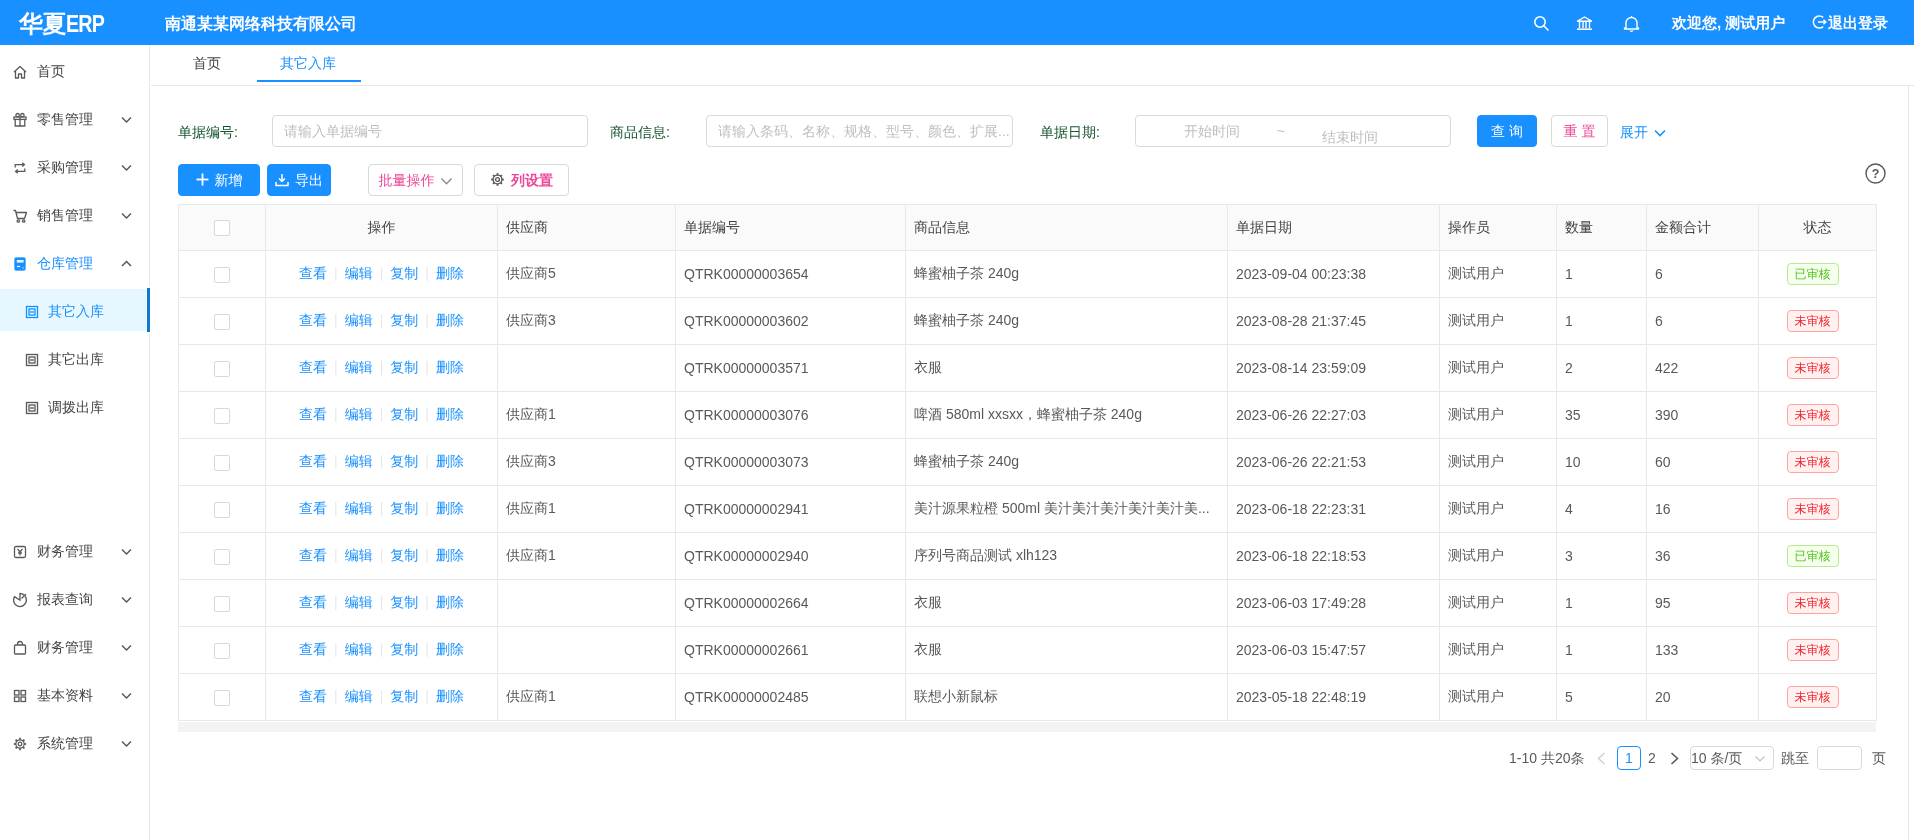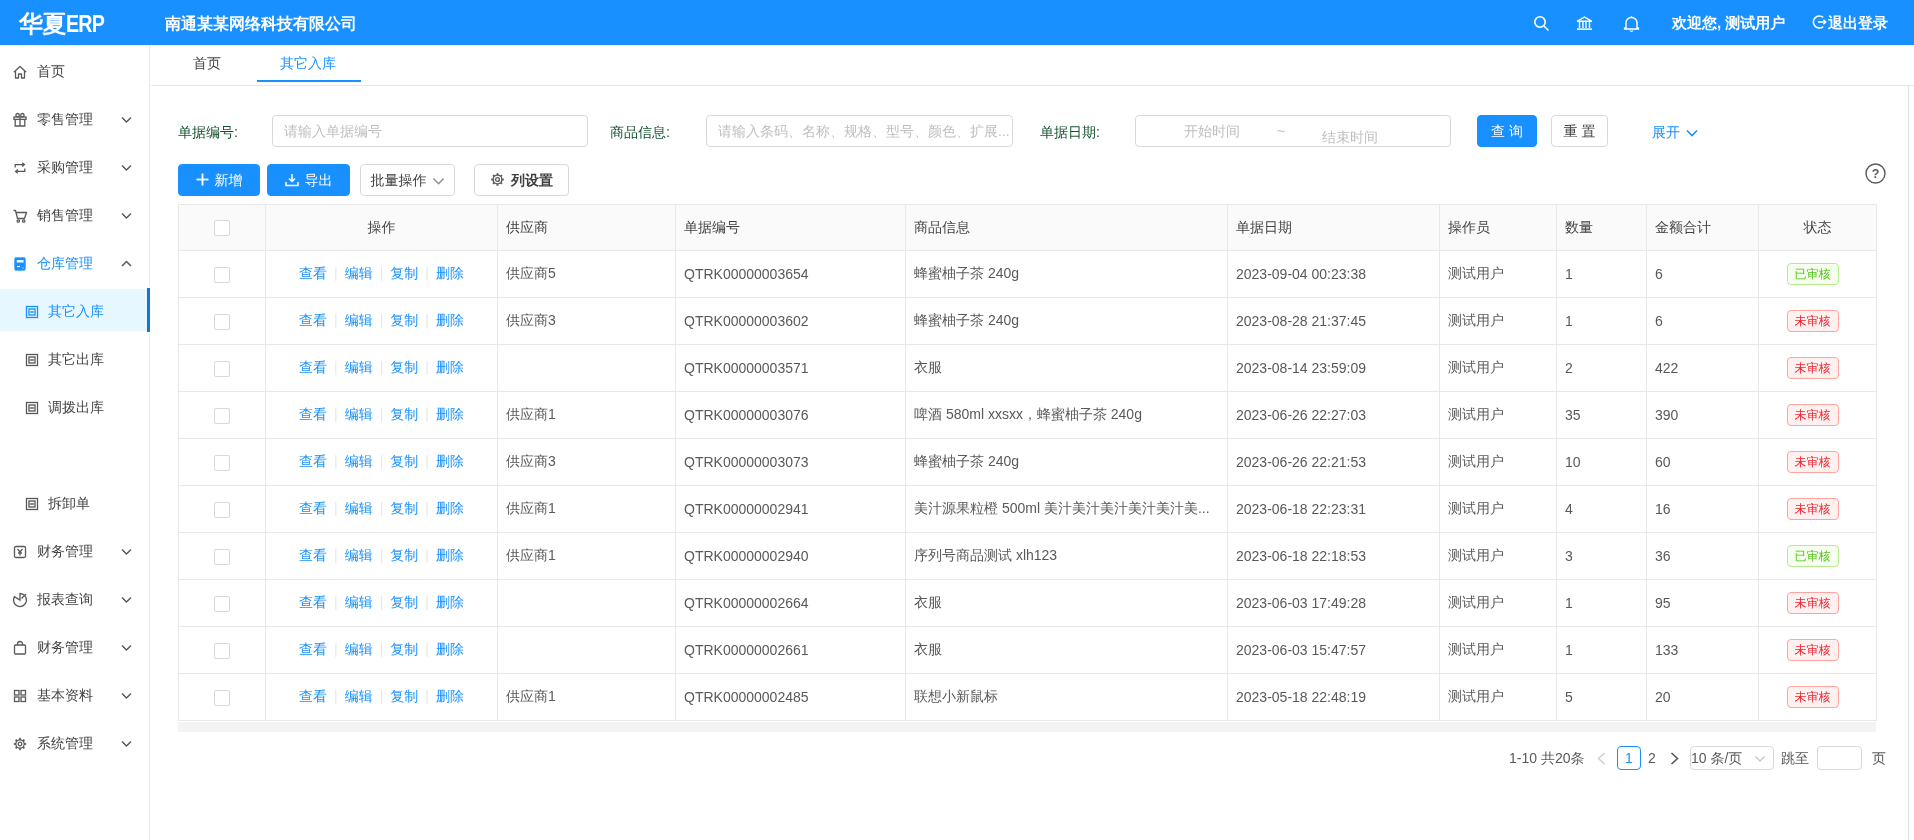--- a/index.html
+++ b/index.html
@@ -28,21 +28,21 @@
 .tabbar { position:absolute; left:151px; top:45px; width:1763px; height:41px; background:#fff; border-bottom:1px solid #e8e8e8; }
 .tab { position:absolute; top:10px; font-size:14px; color:#434343; }
 .tab.active { color:#1890ff; }
 .tabline { position:absolute; left:106px; top:35px; width:104px; height:2px; background:#1890ff; }
 
 .flabel { position:absolute; font-size:14px; color:#14532d; top:124px; }
 .finput { position:absolute; top:115px; height:32px; border:1px solid #d9d9d9; border-radius:4px; background:#fff;
   font-size:14px; color:#bfbfbf; line-height:30px; padding-left:11px; }
 .btn { position:absolute; top:164px; height:32px; border-radius:4px; font-size:14px; line-height:30px; text-align:center; }
 .btn.primary { background:#1890ff; color:#fff; border:1px solid #1890ff; }
-.btn.plain { background:#fff; color:#404040; border:1px solid #d9d9d9; }
+.btn.plain { background:#fff; color:#ec4899; border:1px solid #d9d9d9; }
 
 table { position:absolute; left:178px; top:204px; width:1698px; border-collapse:collapse; table-layout:fixed;
   font-size:14px; color:#595959; }
 th, td { border:1px solid #e8e8e8; padding:0 8px; overflow:hidden; white-space:nowrap; }
 th { height:46px; background:#fafafa; color:#434343; font-weight:400; text-align:left; }
 td { height:47px; background:#fff; }
 .cc { text-align:center;margin-top:30px; }
 .cb { display:inline-block; width:16px; height:16px; border:1px solid #d9d9d9; border-radius:2px; background:#fff; vertical-align:middle; }
 a.lnk { color:#1890ff; text-decoration:none; }
 .sep { color:#e8e8e8; padding:0 7px; }
@@ -154,28 +154,20 @@
       <span class="txt">其它出库</span>
     </div>
     <div class="mi sub" style="top:337px">
       <svg class="ico" viewBox="0 0 16 16">
         <rect x="2.5" y="2.5" width="11" height="11" fill="none" stroke="#595959" stroke-width="1.3"></rect>
         <rect x="5" y="5" width="6" height="6" fill="none" stroke="#595959" stroke-width="1.3"></rect>
         <path d="M6 8 L10 8" fill="none" stroke="#595959" stroke-width="1.3"></path>
       </svg>
       <span class="txt">调拨出库</span>
     </div>
-    <div class="mi sub" style="top:433px">
-      <svg class="ico" viewBox="0 0 16 16">
-        <rect x="2.5" y="2.5" width="11" height="11" fill="none" stroke="#595959" stroke-width="1.3"></rect>
-        <rect x="5" y="5" width="6" height="6" fill="none" stroke="#595959" stroke-width="1.3"></rect>
-        <path d="M6 8 L10 8" fill="none" stroke="#595959" stroke-width="1.3"></path>
-      </svg>
-      <span class="txt">拆卸单</span>
-    </div>
     <div class="mi" style="top:481px">
       <svg class="ico" viewBox="0 0 16 16">
         <rect x="2.5" y="2.5" width="11" height="11" rx="1.5" fill="none" stroke="#595959" stroke-width="1.3"></rect>
         <path d="M5.5 5 L8 8 L10.5 5 M8 8 L8 11.5 M6 9 L10 9" fill="none" stroke="#595959" stroke-width="1.3"></path>
       </svg>
       <span class="txt">财务管理</span>
       <svg class="chev" viewBox="0 0 11 8">
         <path d="M1 1.5 L5.5 6 L10 1.5" fill="none" stroke="#595959" stroke-width="1.5"></path>
       </svg>
     </div>
@@ -244,33 +236,33 @@
 <div class="flabel" style="left:610px">商品信息:</div>
 <div class="finput" style="left:706px; width:307px;">请输入条码、名称、规格、型号、颜色、扩展...</div>
 <div class="flabel" style="left:1040px">单据日期:</div>
 <div class="finput" style="left:1135px; width:316px; padding-left:8px;">
   <span style="position:absolute;left:48px;top:0;">开始时间</span>
     <span style="position:absolute;left:141px;top:0;color:#bfbfbf;">~</span>
     <span style="position:absolute;left:186px;top:6px;">结束时间</span>
 </div>
 <div class="btn primary" style="left:1477px; top:115px; width:60px;">查 询</div>
 <div class="btn plain" style="left:1551px; top:115px; width:57px;">重 置</div>
-<div style="position:absolute; left:1620px; top:124px; color:#1890ff; font-size:14px;margin-left:32px;">展开 <svg width="12" height="8" viewBox="0 0 12 8" style="margin-left:2px">
+<div style="position:absolute; left:1620px; top:124px; color:#1890ff; font-size:14px;">展开 <svg width="12" height="8" viewBox="0 0 12 8" style="margin-left:2px">
       <path d="M1 1.5 L6 6.5 L11 1.5" fill="none" stroke="#1890ff" stroke-width="1.6"></path>
     </svg></div>
 
 <div class="btn primary" style="left:178px; width:82px;"><svg width="13" height="13" viewBox="0 0 13 13" style="vertical-align:-1px;margin-right:6px">
       <line x1="6.5" y1="0.5" x2="6.5" y2="12.5" stroke="#fff" stroke-width="1.8"></line>
       <line x1="0.5" y1="6.5" x2="12.5" y2="6.5" stroke="#fff" stroke-width="1.8"></line>
     </svg>新增</div>
-<div class="btn primary" style="left:267px; width:83px;"><svg width="14" height="14" viewBox="0 0 14 14" style="vertical-align:-2px;margin-right:6px">
+<div class="btn primary" style="left:267px; width:64px;"><svg width="14" height="14" viewBox="0 0 14 14" style="vertical-align:-2px;margin-right:6px">
       <path d="M7 1 L7 8 M4 5.5 L7 8.5 L10 5.5" fill="none" stroke="#fff" stroke-width="1.5"></path>
       <path d="M1 9 L1 12.5 L13 12.5 L13 9" fill="none" stroke="#fff" stroke-width="1.5"></path>
     </svg>导出</div>
-<div class="btn plain" style="left:360px; width:95px;">批量操作 <svg width="11" height="7" viewBox="0 0 11 7" style="margin-left:3px">
+<div class="btn plain" style="left:368px; width:95px;">批量操作 <svg width="11" height="7" viewBox="0 0 11 7" style="margin-left:3px">
       <path d="M0.5 0.5 L5.5 5.8 L10.5 0.5" fill="none" stroke="#8c8c8c" stroke-width="1.4"></path>
     </svg></div>
 <div class="btn plain" style="left:474px; width:95px;font-weight:bold;"><svg width="15" height="15" viewBox="0 0 15 15" style="vertical-align:-2px;margin-right:6px">
       <circle cx="7.5" cy="7.5" r="4.4" fill="none" stroke="#595959" stroke-width="1.4"></circle>
       <circle cx="7.5" cy="7.5" r="1.9" fill="none" stroke="#595959" stroke-width="1.4"></circle>
       <g stroke="#595959" stroke-width="1.9">
         <line x1="11.9" y1="7.5" x2="13.8" y2="7.5"></line>
         <line x1="10.61" y1="4.39" x2="11.95" y2="3.05"></line>
         <line x1="7.5" y1="3.1" x2="7.5" y2="1.2"></line>
         <line x1="4.39" y1="4.39" x2="3.05" y2="3.05"></line>

